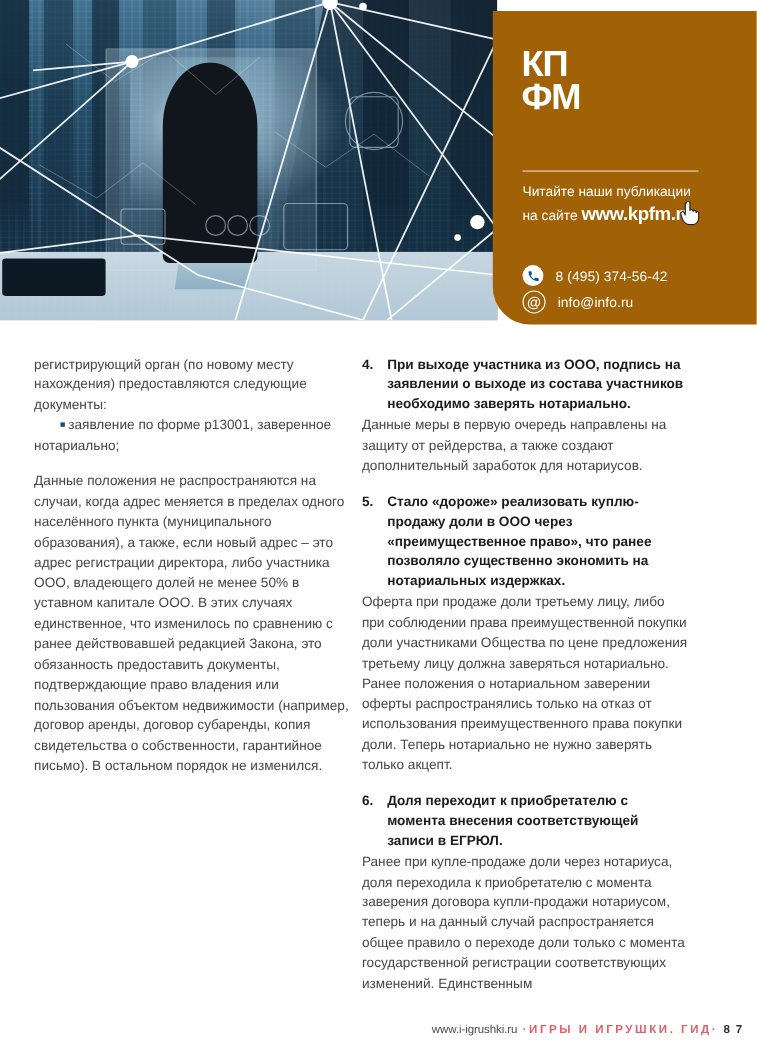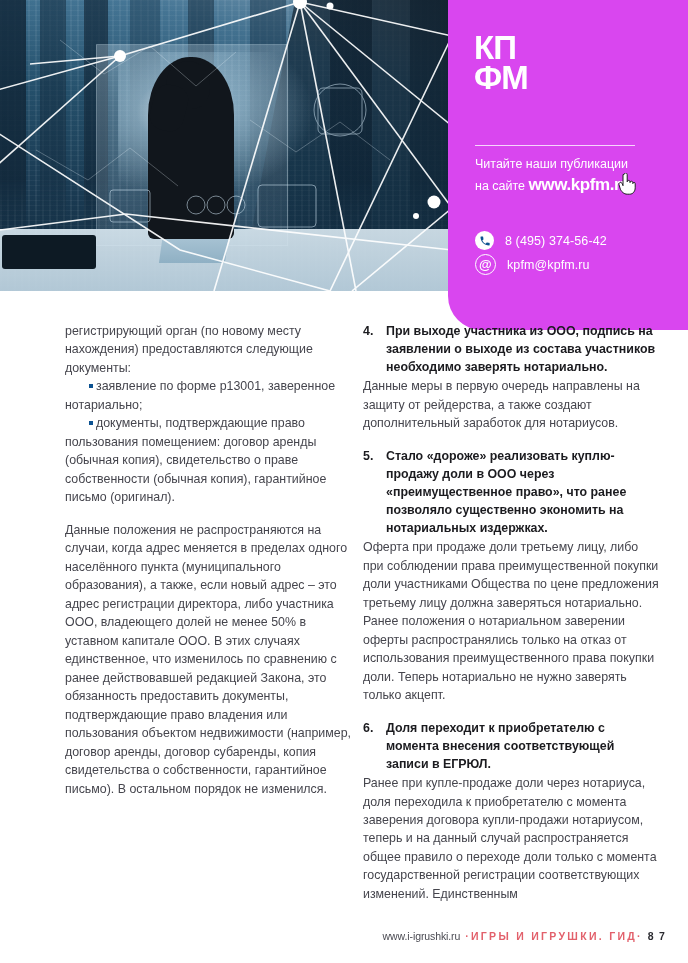--- a/index.html
+++ b/index.html
@@ -124,24 +124,24 @@
   .hero-photo svg.net {
     position: absolute;
     left: 0; top: 0;
     width: 452px; height: 291px;
   }
 
   
   .contact-card {
     position: absolute;
     left: 448px;
-    top: 0;
+    top: 10px;
     width: 240px;
-    height: 330px;
-    background: #d946ef;
+    height: 285px;
+    background: #a16207;
     border-bottom-left-radius: 34px;
   }
   .logo {
     position: absolute;
     left: 26px;
     top: 33px;
     color: #ffffff;
     font-weight: 700;
     line-height: .92;
     letter-spacing: -1px;
@@ -218,21 +218,21 @@
     width: 688px;
     display: flex;
     gap: 0;
   }
   .col {
     width: 296px;
     font-size: 12.4px;
     line-height: 1.49;
     color: #45454d;
   }
-  .col.left  { margin-left: 65px; }
+  .col.left  { margin-left: 31px; }
   .col.right { margin-left: 2px; }
 
   .col p {
     margin: 0;
     text-align: left;
   }
   .col p.gap { margin-top: 14px; }
 
   .bullet-line {
     margin: 0;
@@ -259,21 +259,21 @@
   .numitem .n { flex: none; width: 15px; }
   .numitem .t { flex: 1; }
 
   
   .footer {
     position: absolute;
     left: 0;
     bottom: 21px;
     width: 688px;
     text-align: right;
-    padding-right: 22px;
+    padding-right: 12px;
     box-sizing: border-box;
     font-size: 10.5px;
     white-space: nowrap;
   }
   .footer .site {
     color: #4a4a52;
     letter-spacing: -.1px;
   }
   .footer .brand {
     color: #e2606b;
@@ -365,32 +365,31 @@
       <span class="cbadge">
         <svg width="12" height="12" viewBox="0 0 24 24" fill="#0c5291">
           <path d="M6.6 10.8c1.4 2.8 3.8 5.2 6.6 6.6l2.2-2.2c.3-.3.7-.4 1.1-.2 1.2.4 2.5.6 3.8.6.6 0 1 .4 1 1V20c0 .6-.4 1-1 1C10.6 21 3 13.4 3 4c0-.6.4-1 1-1h3.4c.6 0 1 .4 1 1 0 1.3.2 2.6.6 3.8.1.4 0 .8-.2 1.1l-2.2 1.9z"></path>
         </svg>
       </span>
       <span>8 (495) 374-56-42</span>
     </div>
 
     <div class="contact-row email">
       <span class="cbadge at">@</span>
-      <span>kpfm@kpfm.ru</span>
+      <span>info@info.ru</span>
     </div>
   </div>
 </div>
 
 <div class="columns">
 
   <div class="col left">
     <p>регистрирующий орган (по новому месту нахождения) предоставляются следующие документы:</p>
 
     <p class="bullet-line"><span class="sq"></span><span>заявление по форме р13001, заверенное нотариально;</span></p>
-    <p class="bullet-line"><span class="sq"></span><span>документы, подтверждающие право пользования помещением: договор аренды (обычная копия), свидетельство о праве собственности (обычная копия), гарантийное письмо (оригинал).</span></p>
 
     <p class="gap">Данные положения не распространяются на случаи, когда адрес меняется в пределах одного населённого пункта (муниципального образования), а также, если новый адрес – это адрес регистрации директора, либо участника ООО, владеющего долей не менее 50% в уставном капитале ООО. В этих случаях единственное, что изменилось по сравнению с ранее действовавшей редакцией Закона, это обязанность предоставить документы, подтверждающие право владения или пользования объектом недвижимости (например, договор аренды, договор субаренды, копия свидетельства о собственности, гарантийное письмо). В остальном порядок не изменился.</p>
   </div>
 
   <div class="col right">
 
     <div class="numitem">
       <span class="n">4.</span>
       <span class="t">При выходе участника из ООО, подпись на заявлении о выходе из состава участников необходимо заверять нотариально.</span>
     </div>

